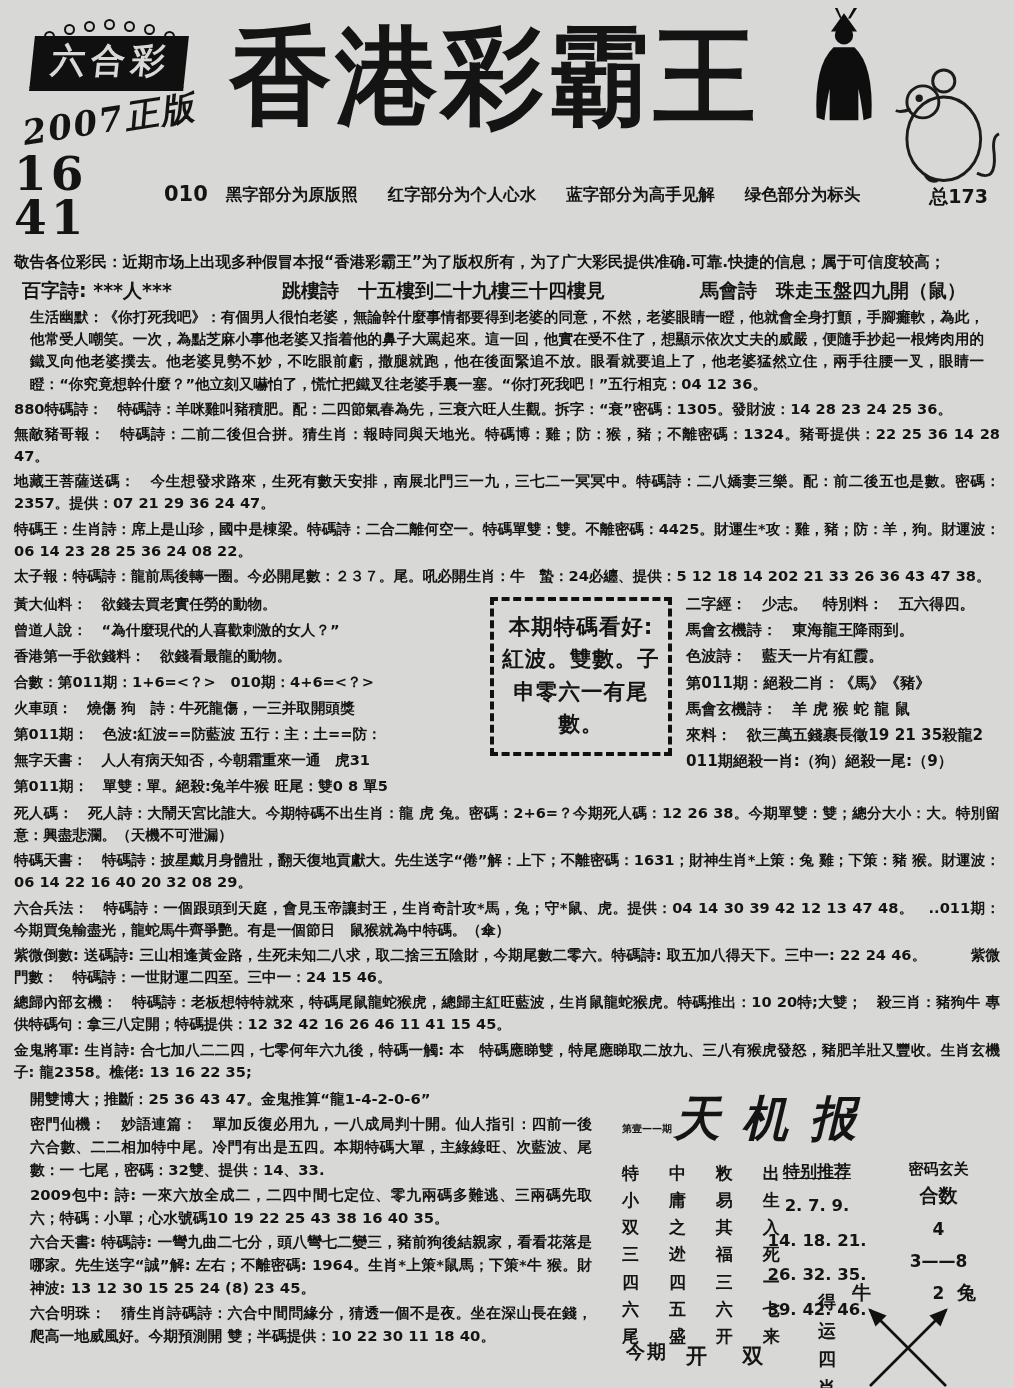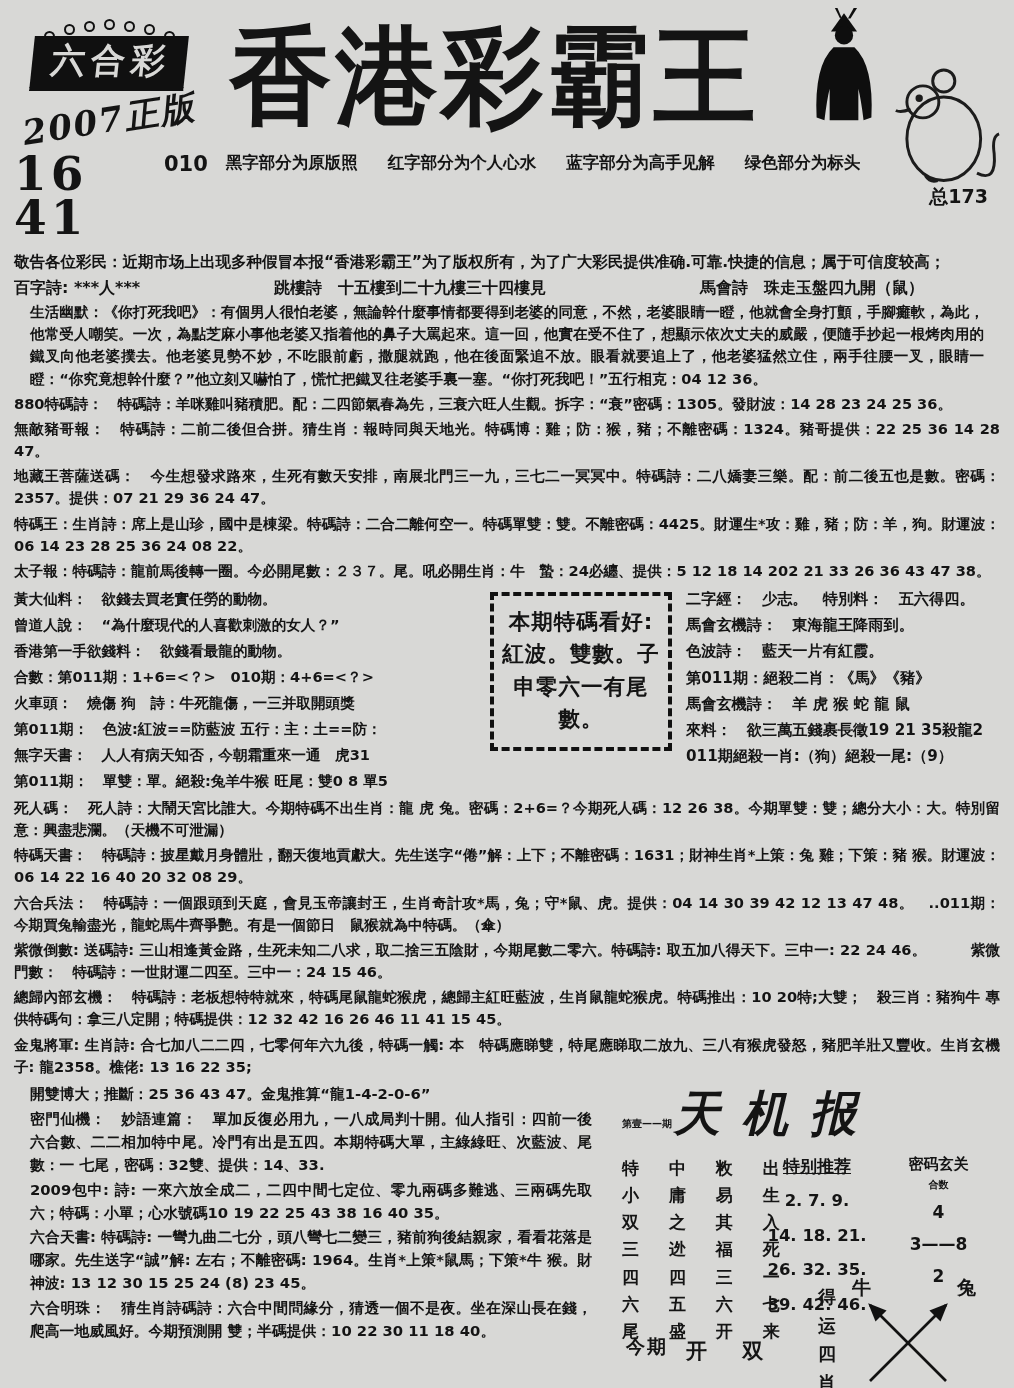--- a/index.html
+++ b/index.html
@@ -34,32 +34,32 @@
     flex:1;text-align:center;
     font-family:"DejaVu Serif","Liberation Serif",serif;
     font-weight:bold;font-size:102px;line-height:140px;letter-spacing:4px;
     white-space:nowrap;transform:scaleY(1.04);
   }
   .figures{width:215px;position:relative;height:152px;}
   .figures svg{position:absolute;}
   .fig-emperor{left:18px;top:2px;}
   .fig-mouse{right:-4px;top:54px;}
   
-  .masthead{display:flex;align-items:flex-start;margin-top:-6px;}
+  .masthead{display:flex;align-items:center;margin-top:-6px;}
   .big-nums{
     font-family:"DejaVu Serif","Liberation Serif",serif;
     font-weight:bold;font-size:47px;line-height:44px;letter-spacing:4px;width:150px;
   }
   .issue{font-weight:bold;font-size:21px;margin:0 18px 4px 0;}
   .legend{display:flex;flex:1;margin-bottom:3px;}
   .legend .legend-item{font-weight:bold;font-size:16.5px;margin-right:30px;white-space:nowrap;}
   .total{position:absolute;right:26px;top:184px;font-weight:bold;font-size:19px;}
   
   .notice{font-weight:bold;font-size:15.5px;line-height:1.55;margin:10px 0 2px 0;}
-  .poem-row{display:flex;font-weight:bold;font-size:16px;margin:4px 0 0 0;}
+  .poem-row{display:flex;font-weight:bold;font-size:19px;margin:4px 0 0 8px;}
   .poem-row span:nth-child(1){width:260px;}
   .poem-row span:nth-child(2){flex:1;}
   .poem-row span:nth-child(3){width:300px;}
   .para{font-weight:bold;font-size:14.6px;line-height:1.52;margin:2px 16px;text-align:justify;}
   .sections .para{margin:3px 0;}
   
   .midcols{display:flex;margin:4px 0 2px 0;}
   .col-left{width:468px;}
   .col-left .line{font-weight:bold;font-size:14.6px;line-height:1.78;white-space:nowrap;}
   .tip-box{
@@ -82,21 +82,21 @@
     transform:scaleY(1.05);
   }
   .tj-body{display:flex;margin-top:10px;}
   .tj-grid{width:135px;}
   .tj-grid div{font-weight:bold;font-size:17px;line-height:1.6;letter-spacing:12px;white-space:nowrap;}
   .tj-mid{width:120px;text-align:center;}
   .tj-mid .tj-rec-title{font-weight:bold;font-size:17px;margin-bottom:6px;text-decoration:underline;}
   .tj-mid div.rec{font-weight:bold;font-size:16.5px;line-height:2.1;white-space:nowrap;}
   .tj-right{flex:1;text-align:center;}
   .tj-right .tj-code-title{font-weight:bold;font-size:15px;}
-  .tj-right .tj-code-sub{font-weight:bold;font-size:10px;margin:4px 0;}
+  .tj-right .tj-code-sub{font-weight:bold;font-size:19px;margin:4px 0;}
   .tj-right div.code{font-weight:bold;font-size:17px;line-height:1.9;}
   
   .luck{position:absolute;right:8px;top:196px;width:170px;height:136px;}
   .luck-label{position:absolute;left:-4px;top:6px;width:20px;font-weight:bold;font-size:18px;line-height:1.6;}
   .luck-box{position:absolute;left:24px;top:0;width:140px;height:136px;}
   .luck-box svg{position:absolute;left:10px;top:14px;}
   .corner{position:absolute;font-weight:bold;font-size:19px;}
   .c-tl{left:6px;top:-2px;}  .c-tr{right:10px;top:-2px;}
   .predict{position:absolute;left:18px;top:248px;display:flex;align-items:flex-start;}
   .predict .p-col{font-weight:bold;font-size:19px;line-height:1.8;letter-spacing:2px;}

